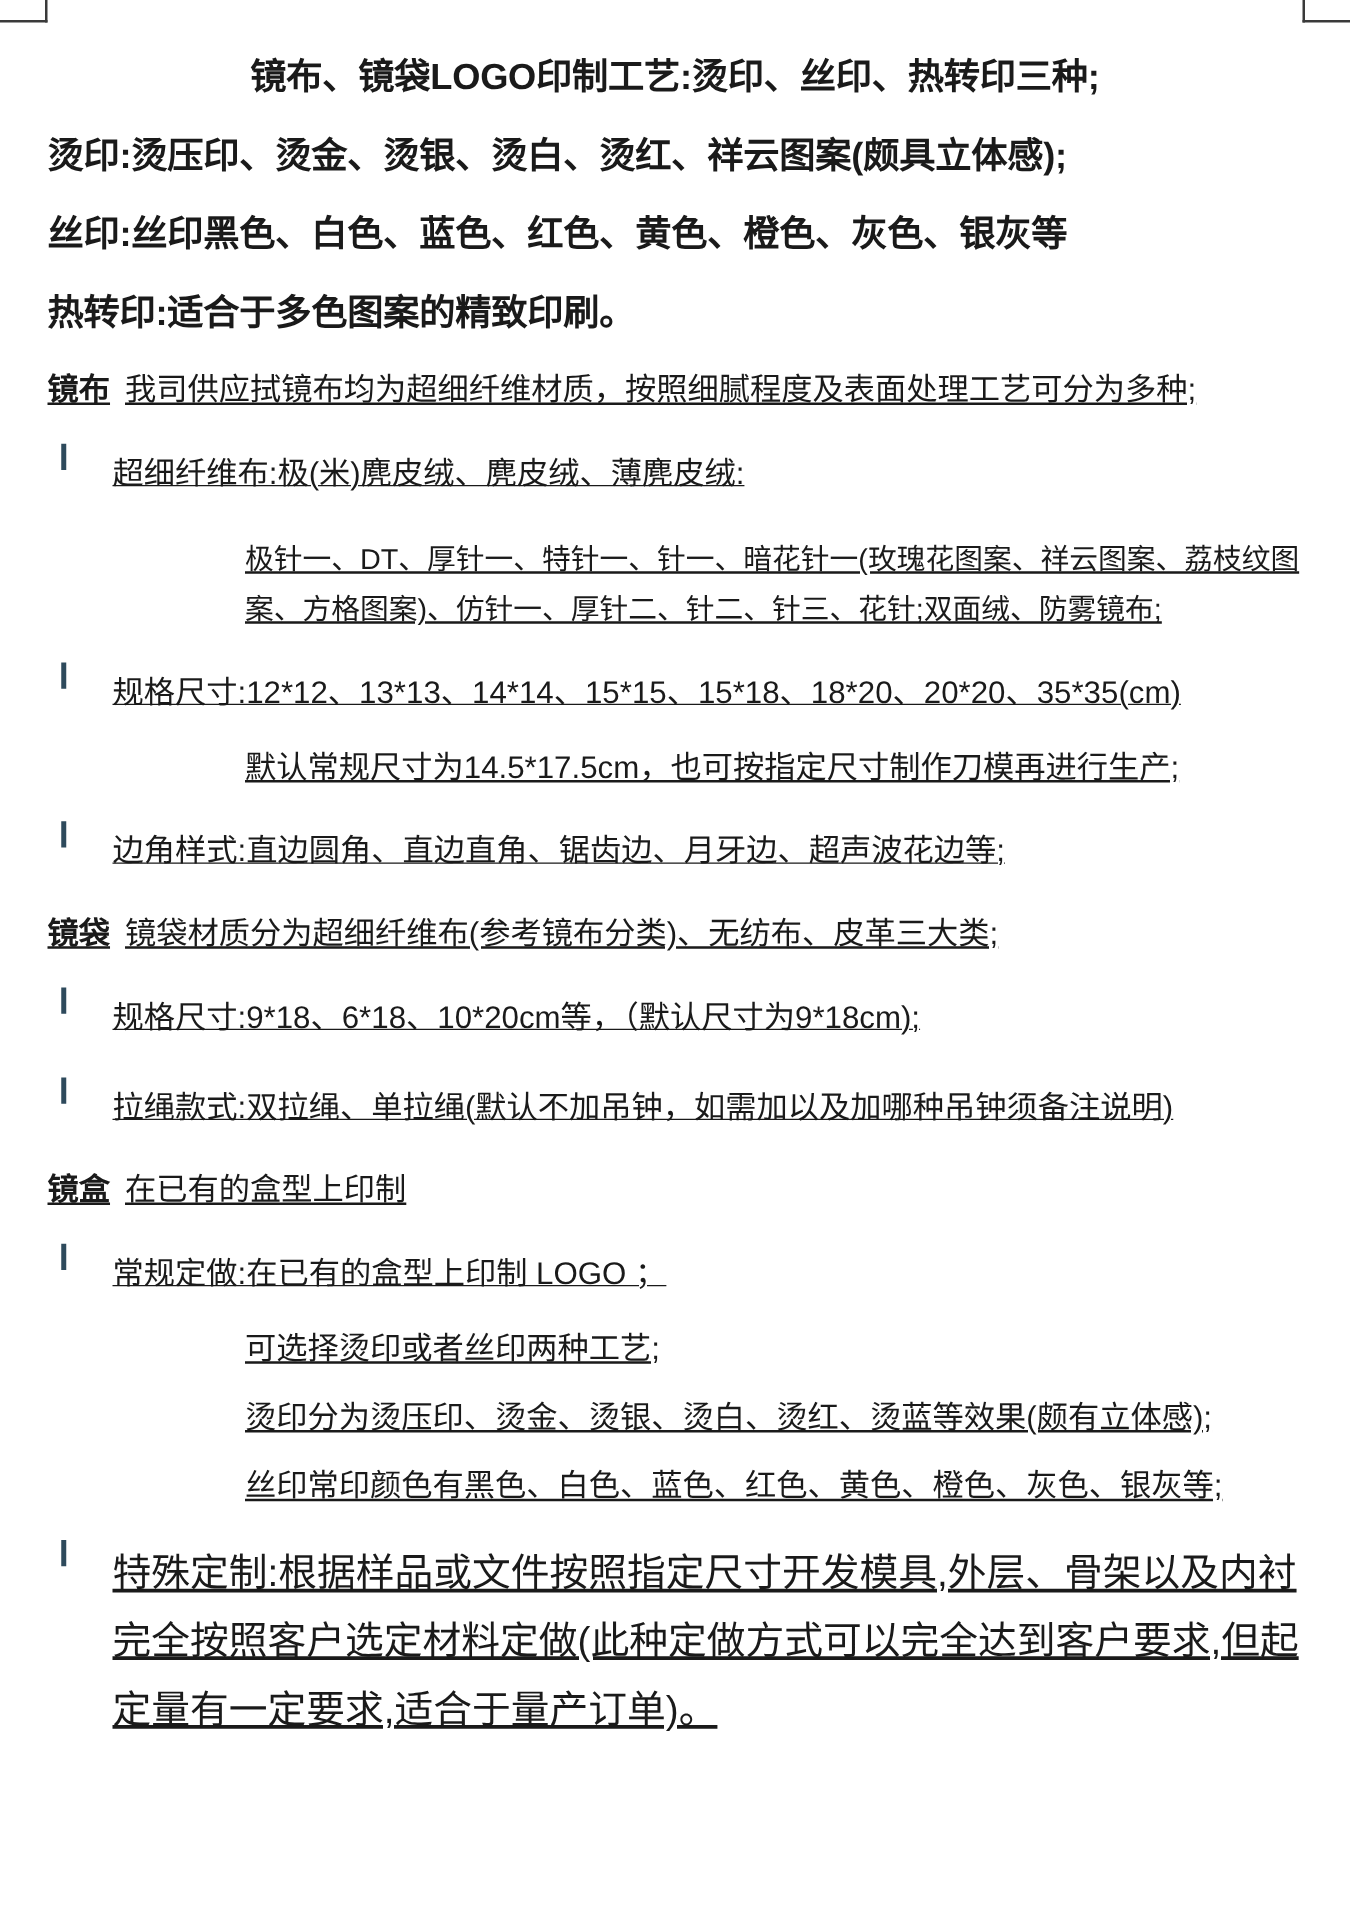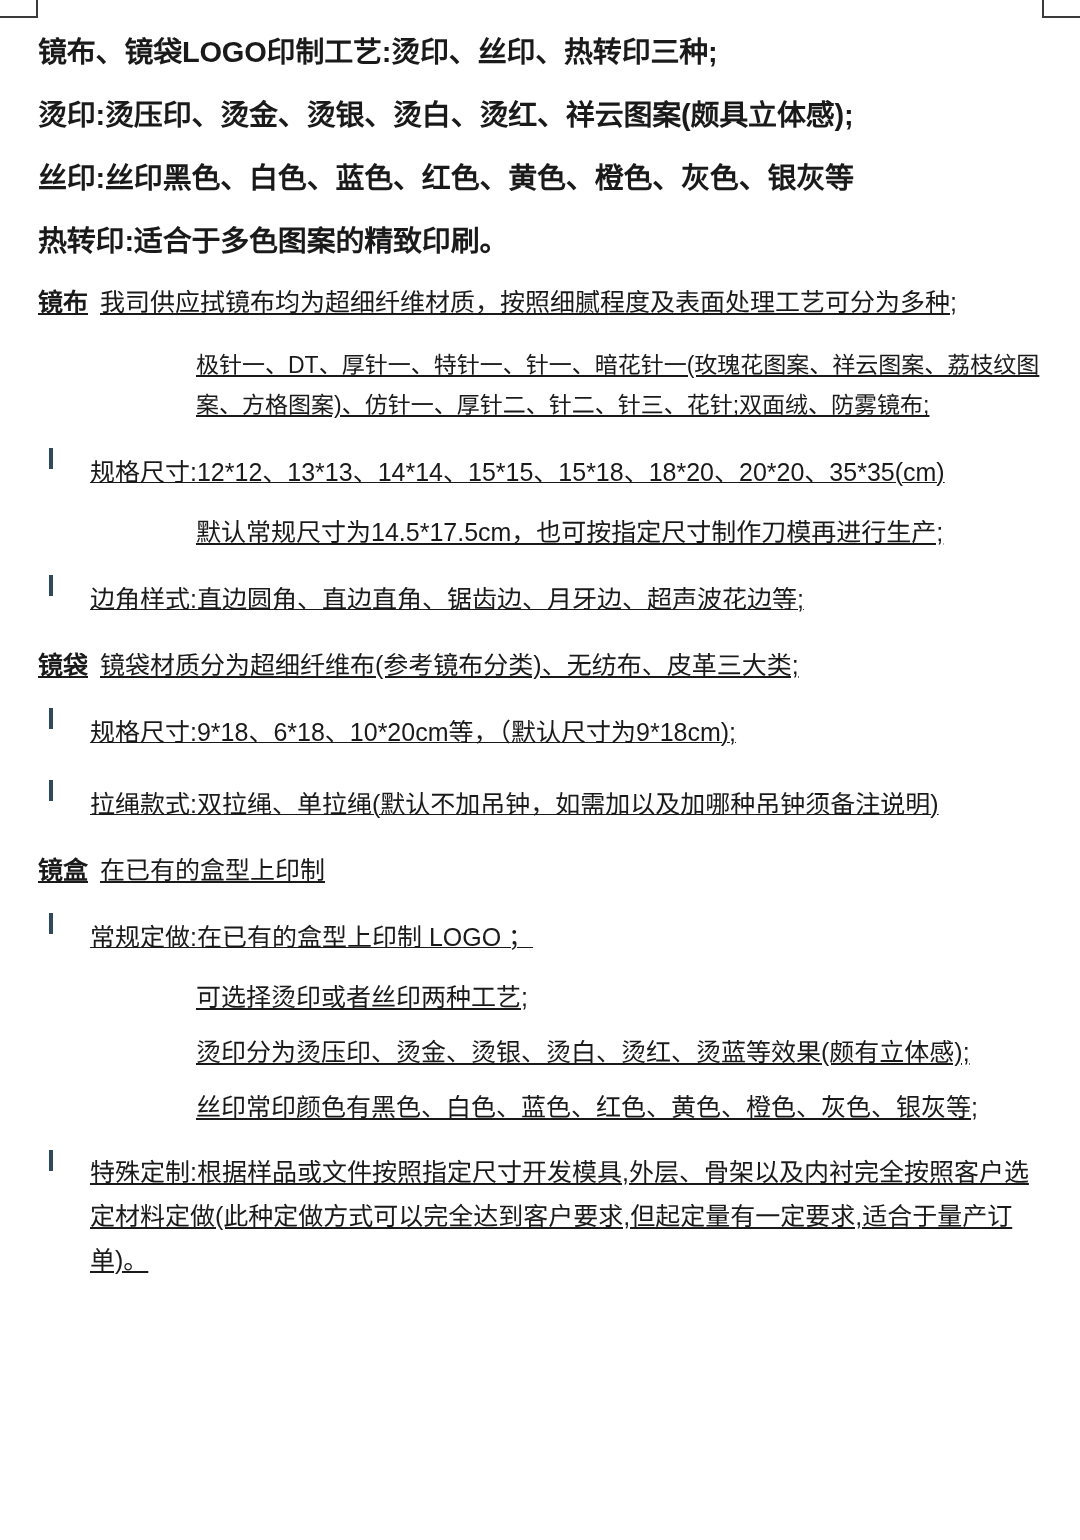--- a/index.html
+++ b/index.html
@@ -50,21 +50,21 @@
     padding: 26px 38px 0 38px;
   }
   .heading {
     font-size: 29px;
     font-weight: bold;
     line-height: 1.0;
     letter-spacing: -0.2px;
     margin: 0 0 34px 0;
     white-space: nowrap;
   }
-  .heading:first-child { margin-top: 12px; }
+  .heading:first-child { margin-top: 22px; text-align: center; }
 
   
   .body-block {
     padding: 0 36px 0 36px;
     text-decoration: underline;
   }
 
   .section-line {
     font-size: 25px;
     line-height: 1.0;
@@ -124,21 +124,21 @@
     padding-right: 2px;
   }
 
   
   .final-para {
     position: relative;
     padding-left: 54px;
     margin: 0;
   }
   .final-para .para-text {
-    font-size: 25px;
+    font-size: 31px;
     line-height: 1.76;
     display: block;
     text-align: left;
   }
 
   .spacer-sm { height: 6px; }
 </style>
 </head>
 <body>
 
@@ -153,20 +153,24 @@
     <p class="heading">丝印:丝印黑色、白色、蓝色、红色、黄色、橙色、灰色、银灰等</p>
     <p class="heading">热转印:适合于多色图案的精致印刷。</p>
   </div>
 
   <div class="body-block">
 
     <p class="section-line">
       <span class="label">镜布</span><span>我司供应拭镜布均为超细纤维材质，按照细腻程度及表面处理工艺可分为多种;</span>
     </p>
 
+    <div class="bullet-row">
+      <span class="diamond"><span class="diamond-shape"></span></span>
+      <span class="bullet-text">超细纤维布:极(米)麂皮绒、麂皮绒、薄麂皮绒:</span>
+    </div>
 
     <p class="sub-block">极针一、DT、厚针一、特针一、针一、暗花针一(玫瑰花图案、祥云图案、荔枝纹图案、方格图案)、仿针一、厚针二、针二、针三、花针;双面绒、防雾镜布;</p>
 
     <div class="bullet-row">
       <span class="diamond"><span class="diamond-shape"></span></span>
       <span class="bullet-text">规格尺寸:12*12、13*13、14*14、15*15、15*18、18*20、20*20、35*35(cm)</span>
     </div>
 
     <p class="sub-line">默认常规尺寸为14.5*17.5cm，也可按指定尺寸制作刀模再进行生产;</p>
 

